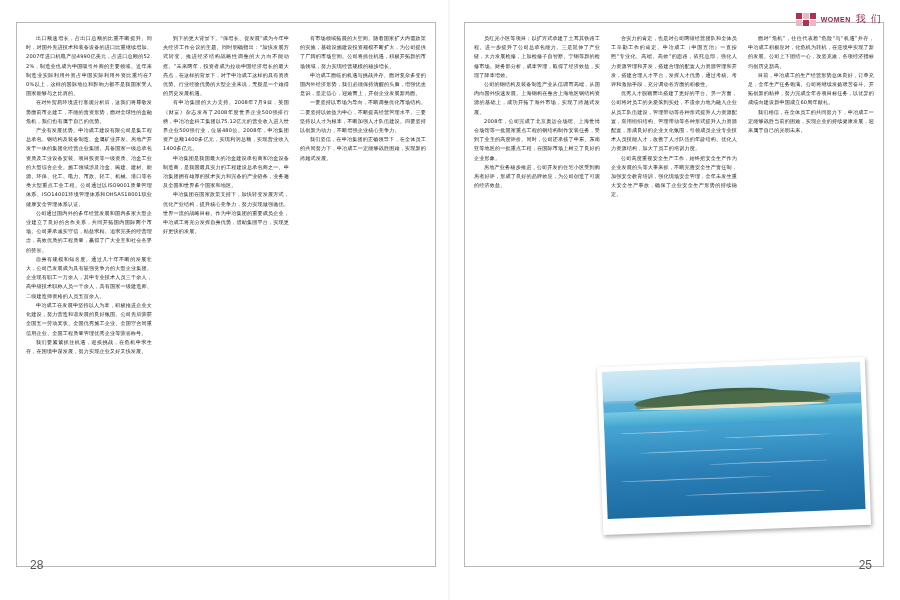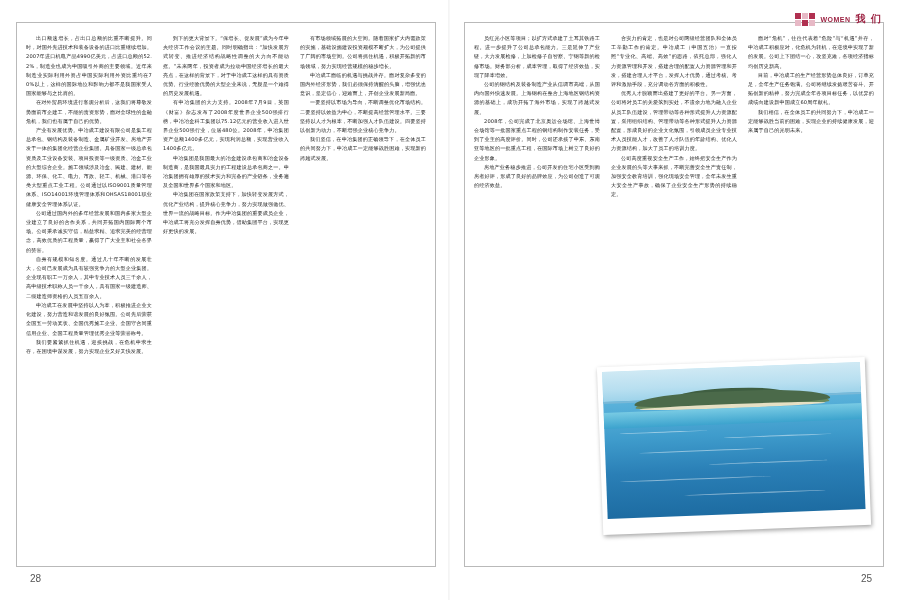--- a/index.html
+++ b/index.html
@@ -78,21 +78,21 @@
   .masthead .en {
     font-size: 7px;
     letter-spacing: 0.5px;
     color: #9c2242;
     font-weight: bold;
     font-family: "Liberation Sans", sans-serif;
   }
   .masthead .cn {
     font-size: 10px;
     color: #9c2242;
-    font-weight: bold;
+    font-weight: normal;
     letter-spacing: 1px;
   }
 
   
   .cols {
     position: absolute;
     display: flex;
     gap: 11px;
   }
   .page.left .cols  { left: 26px; top: 34px; width: 400px; height: 520px; }
@@ -200,22 +200,22 @@
   }
   .photo-caption-strip {
     position: absolute;
     left: 0; right: 0; bottom: 0;
     height: 14px;
   }
 
   
   .folio {
     position: absolute;
-    bottom: 16px;
-    font-size: 10px;
+    bottom: 28px;
+    font-size: 12px;
     color: #555;
     font-family: "Liberation Sans", sans-serif;
   }
   .page.left .folio  { left: 30px; }
   .page.right .folio { right: 28px; }
 
   
   .gutter {
     position: absolute;
     left: 448px;

